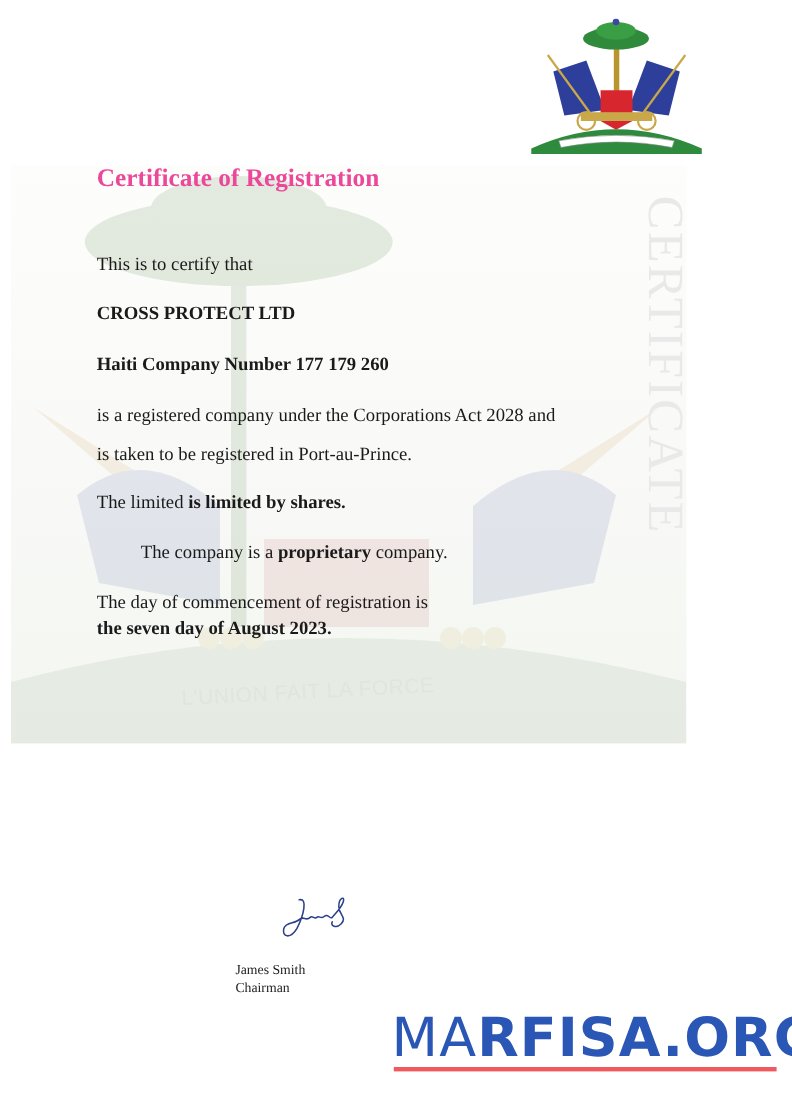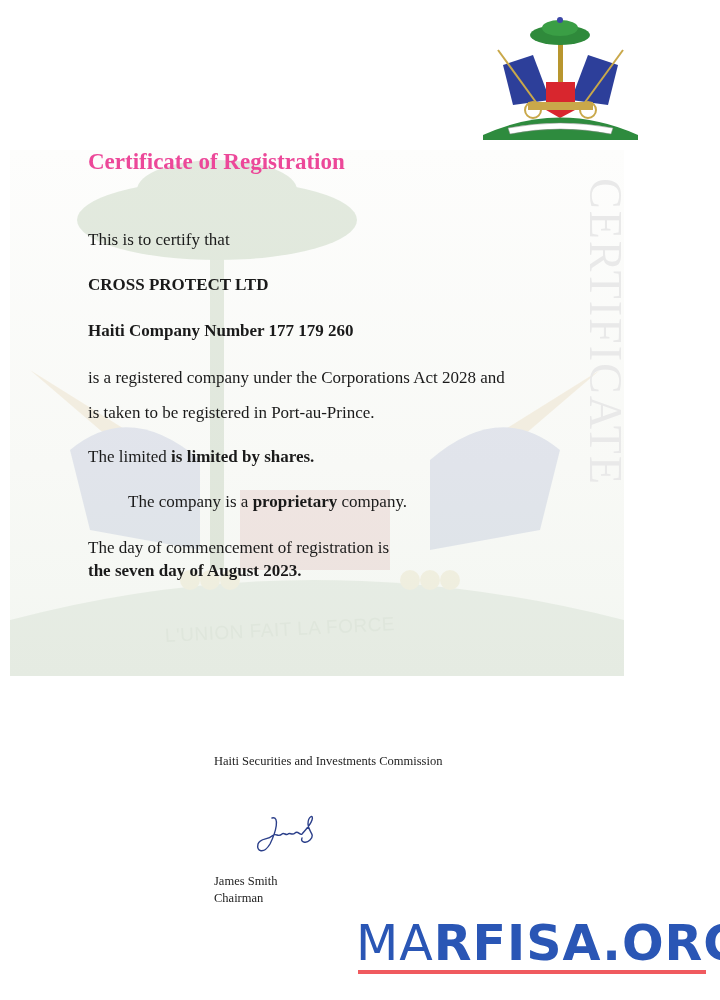--- a/index.html
+++ b/index.html
@@ -94,21 +94,20 @@
 <div class="line" style="left:88px; top:446px;">
   <span>The limited </span><span class="b">is limited by shares.</span>
 </div>
 <div class="line" style="left:88px; top:491px;margin-left:40px;">
   <span>The company is a </span><span class="b">proprietary</span><span> company.</span>
 </div>
 <div class="line" style="left:88px; top:537px;">The day of commencement of registration is</div>
 <div class="line b" style="left:88px; top:560px;">the seven day of August 2023.</div>
 
 <div class="issued">
-  <div>Haiti Securities and Investments Commission</div>
 </div>
 
 <svg class="signature" viewBox="0 0 80 46">
   <path d="M22,6 C30,4 26,20 20,32 C14,42 6,40 8,32 C10,26 18,28 22,24 C26,20 28,26 32,22 C34,20 36,24 38,22 C40,20 42,24 45,21 C48,18 50,24 52,22 C55,18 60,14 62,8 C64,2 58,4 58,12 C58,20 66,22 60,28 C56,32 50,30 52,26" fill="none" stroke="#2b3f8a" stroke-width="1.4" stroke-linecap="round"></path>
 </svg>
 
 <div class="signer">
   <div>James Smith</div>
   <div>Chairman</div>
 </div>

